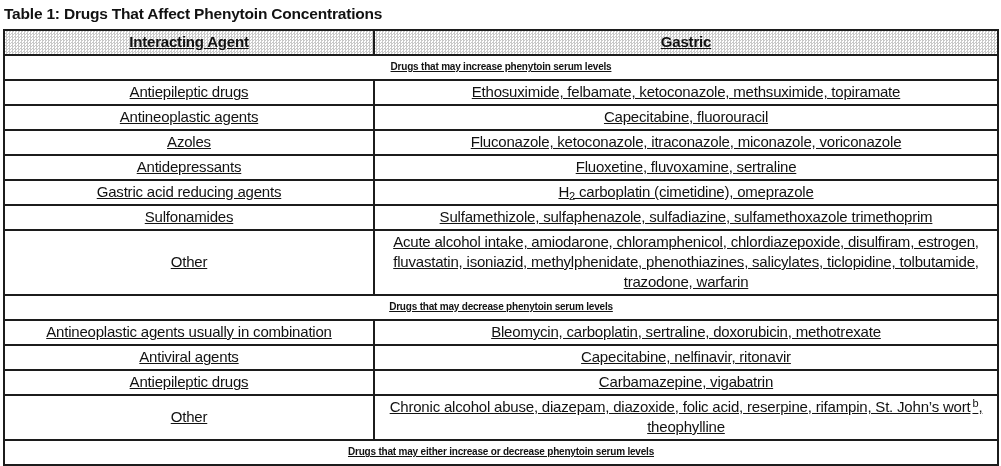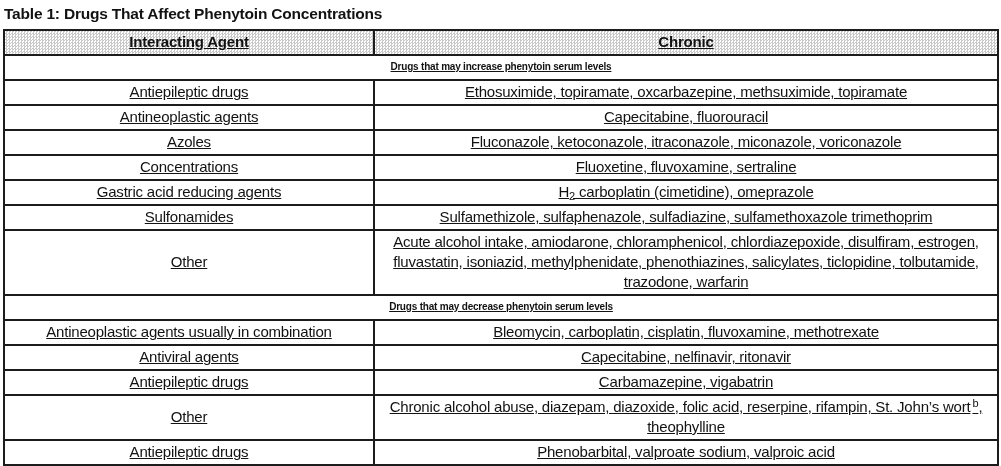--- a/index.html
+++ b/index.html
@@ -77,75 +77,78 @@
 
   <table class="drug-table">
     <colgroup>
       <col style="width: 370px;">
       <col style="width: 624px;">
     </colgroup>
 
     <tbody>
         <tr>
       <th class="header-cell">Interacting Agent</th>
-      <th class="header-cell">Chronic</th>
+      <th class="header-cell">Gastric</th>
     </tr>
 
     <tr>
       <td class="section-cell" colspan="2">Drugs that may increase phenytoin serum levels</td>
     </tr>
     <tr>
       <td class="agent-cell">Antiepileptic drugs</td>
-      <td class="examples-cell">Ethosuximide, topiramate, oxcarbazepine, methsuximide, topiramate</td>
+      <td class="examples-cell">Ethosuximide, felbamate, ketoconazole, methsuximide, topiramate</td>
     </tr>
     <tr>
       <td class="agent-cell">Antineoplastic agents</td>
       <td class="examples-cell">Capecitabine, fluorouracil</td>
     </tr>
     <tr>
       <td class="agent-cell">Azoles</td>
       <td class="examples-cell">Fluconazole, ketoconazole, itraconazole, miconazole, voriconazole</td>
     </tr>
     <tr>
-      <td class="agent-cell">Concentrations</td>
+      <td class="agent-cell">Antidepressants</td>
       <td class="examples-cell">Fluoxetine, fluvoxamine, sertraline</td>
     </tr>
     <tr>
       <td class="agent-cell">Gastric acid reducing agents</td>
       <td class="examples-cell"><span>H</span><sub class="h2-sub">2</sub><span> carboplatin (cimetidine), omeprazole</span></td>
     </tr>
     <tr>
       <td class="agent-cell">Sulfonamides</td>
       <td class="examples-cell">Sulfamethizole, sulfaphenazole, sulfadiazine, sulfamethoxazole trimethoprim</td>
     </tr>
     <tr>
       <td class="agent-cell">Other</td>
       <td class="examples-cell">Acute alcohol intake, amiodarone, chloramphenicol, chlordiazepoxide, disulfiram, estrogen, fluvastatin, isoniazid, methylphenidate, phenothiazines, salicylates, ticlopidine, tolbutamide, trazodone, warfarin</td>
     </tr>
 
     <tr>
       <td class="section-cell" colspan="2">Drugs that may decrease phenytoin serum levels</td>
     </tr>
     <tr>
       <td class="agent-cell">Antineoplastic agents usually in combination</td>
-      <td class="examples-cell">Bleomycin, carboplatin, cisplatin, fluvoxamine, methotrexate</td>
+      <td class="examples-cell">Bleomycin, carboplatin, sertraline, doxorubicin, methotrexate</td>
     </tr>
     <tr>
       <td class="agent-cell">Antiviral agents</td>
       <td class="examples-cell">Capecitabine, nelfinavir, ritonavir</td>
     </tr>
     <tr>
       <td class="agent-cell">Antiepileptic drugs</td>
       <td class="examples-cell">Carbamazepine, vigabatrin</td>
     </tr>
     <tr>
       <td class="agent-cell">Other</td>
       <td class="examples-cell"><span>Chronic alcohol abuse, diazepam, diazoxide, folic acid, reserpine, rifampin, St. John’s wort</span><sup class="sup-marker">b</sup><span>, theophylline</span></td>
     </tr>
 
     <tr>
+      <td class="section-cell" colspan="2">Drugs that may either increase or decrease phenytoin serum levels</td>
+    </tr>
+    <tr>
       <td class="agent-cell">Antiepileptic drugs</td>
       <td class="examples-cell">Phenobarbital, valproate sodium, valproic acid</td>
     </tr>
   </tbody>
     </table>
 
 </div>
 
 </body></html>

